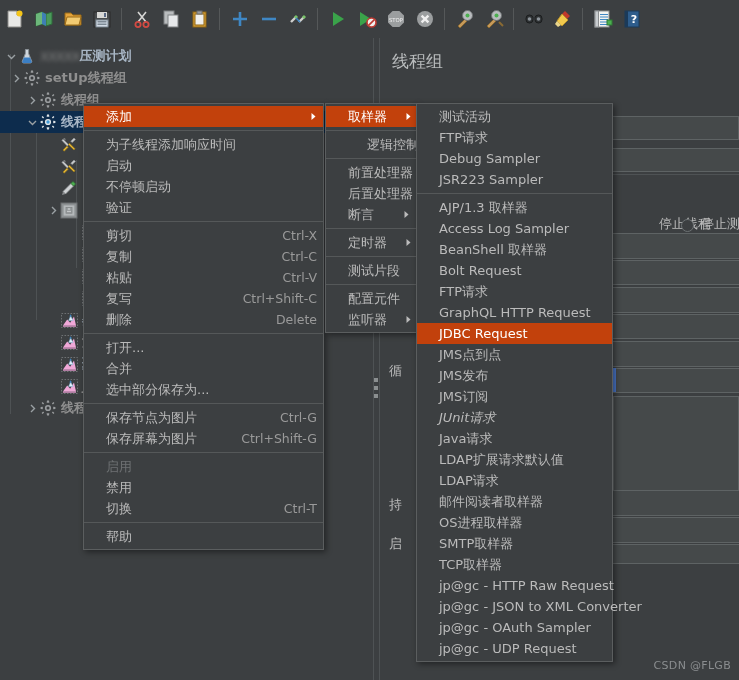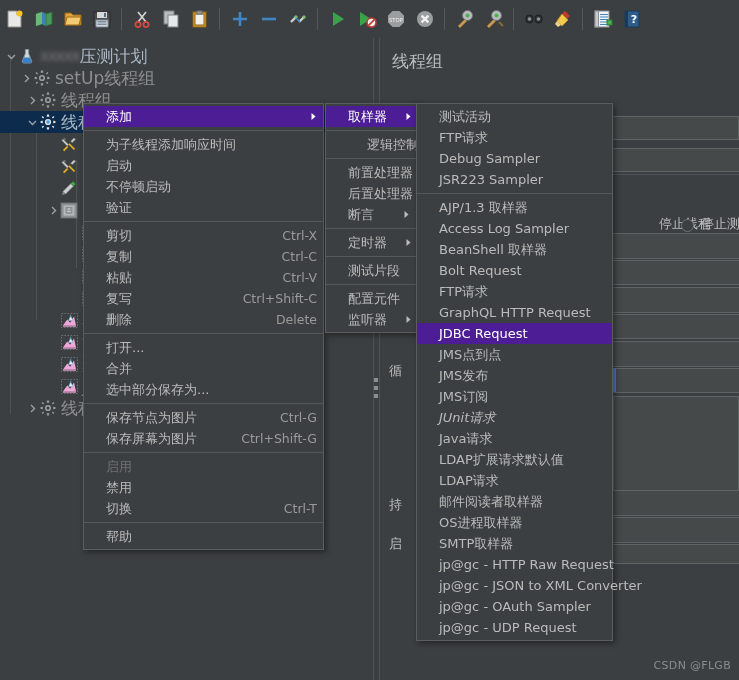--- a/index.html
+++ b/index.html
@@ -32,21 +32,21 @@
     background:#3c3f41;overflow:hidden;
   }
   .tree-row{
     position:relative;height:22px;display:flex;align-items:center;
     white-space:nowrap;
   }
   .tree-row.sel{background:#0d2c4d;}
   .tw{ width:14px;height:22px;display:flex;align-items:center;justify-content:center;}
   .tw svg{display:block;}
   .tnode-ico{width:18px;height:18px;margin-right:4px;flex:0 0 auto;display:flex;align-items:center;justify-content:center;}
-  .tlabel{color:#a9b7c6;font-size:17px;line-height:22px;}
+  .tlabel{color:#a9b7c6;font-size:13px;line-height:22px;font-weight:bold;}
   .tlabel.dim{color:#8f8f8f;}
   .blur{
     display:inline-block;color:#8b8b8b;
     filter:blur(2.2px);opacity:.85;letter-spacing:-1px;
   }
   .vline{position:absolute;width:1px;background:#4e5254;}
 
   
   .right-panel{
     position:absolute;left:381px;top:38px;width:358px;height:642px;
@@ -86,21 +86,21 @@
   .menu{
     position:absolute;background:#3c3f41;border:1px solid #5b5e5f;
     box-shadow:2px 2px 6px rgba(0,0,0,.45);
     padding:2px 0;box-sizing:border-box;z-index:50;
   }
   .mi{
     position:relative;height:21px;display:flex;align-items:center;
     padding:0 6px 0 22px;white-space:nowrap;cursor:default;
     color:#bbbbbb;font-size:13px;
   }
-  .mi.hl{background:#4c1d95;color:#ffffff;}
+  .mi.hl{background:#c2410c;color:#ffffff;}
   .mi.disabled{color:#6e7173;}
   .mi .lbl{flex:0 0 auto;}
   .mi .acc{margin-left:auto;padding-left:30px;color:#9a9a9a;font-size:12.5px;}
   .mi .arrow{margin-left:auto;padding-left:18px;display:flex;align-items:center;}
   .msep{height:1px;background:#555859;margin:3px 0;}
 
   .watermark{
     position:absolute;right:8px;bottom:8px;color:#8a8d8f;font-size:11px;
     letter-spacing:.3px;
   }
@@ -286,21 +286,21 @@
           </span>
           <span class="tnode-ico">
             <svg width="16" height="16" viewBox="0 0 16 16">
               <path d="M6.4 1.5h3.2v4l3 7.5a1.4 1.4 0 0 1-1.3 2H4.7a1.4 1.4 0 0 1-1.3-2l3-7.5z" fill="#cfd6dc" stroke="#8b9298"></path>
               <path d="M5 9.5h6l1.6 4a1.2 1.2 0 0 1-1.1 1.6H4.5A1.2 1.2 0 0 1 3.4 13.5z" fill="#3b7fc4"></path>
             </svg>
           </span>
           <span class="blur">XXXXX</span>
           <span class="tlabel">压测计划</span>
         </div>
-        <div class="tree-row" style="position: absolute; left: 0px; right: 0px; top: 29px; padding-left: 19px;">
+        <div class="tree-row" style="position: absolute; left: 0px; right: 0px; top: 29px; padding-left: 9px;">
           <span class="tw">
             <svg width="9" height="9" viewBox="0 0 9 9">
               <path d="M3 1l3.5 3.5L3 8" fill="none" stroke="#9aa0a3" stroke-width="1.4"></path>
             </svg>
           </span>
           <span class="tnode-ico">
             <svg width="16" height="16" viewBox="0 0 16 16">
               <g fill="#9a9d9f">
                 <circle cx="8" cy="8" r="3.1"></circle>
                 <path d="M7 0.6h2l.35 2.2-2.7 0zM7 15.4h2l.35-2.2-2.7 0zM0.6 7v2l2.2.35 0-2.7zM15.4 7v2l-2.2.35 0-2.7zM2.6 2.1l1.5 1.5-1 1-1.5-1.5zM13.4 2.1l-1.5 1.5 1 1 1.5-1.5zM2.6 13.9l1.5-1.5-1-1-1.5 1.5zM13.4 13.9l-1.5-1.5 1-1 1.5 1.5z"></path>
@@ -782,20 +782,23 @@
       <div class="mi" style="height: 21px;">
         <span class="lbl">邮件阅读者取样器</span>
       </div>
       <div class="mi" style="height: 21px;">
         <span class="lbl">OS进程取样器</span>
       </div>
       <div class="mi" style="height: 21px;">
         <span class="lbl">SMTP取样器</span>
       </div>
       <div class="mi" style="height: 21px;">
+        <span class="lbl">TCP取样器</span>
+      </div>
+      <div class="mi" style="height: 21px;">
         <span class="lbl">jp@gc - HTTP Raw Request</span>
       </div>
       <div class="mi" style="height: 21px;">
         <span class="lbl">jp@gc - JSON to XML Converter</span>
       </div>
       <div class="mi" style="height: 21px;">
         <span class="lbl">jp@gc - OAuth Sampler</span>
       </div>
       <div class="mi" style="height: 21px;">
         <span class="lbl">jp@gc - UDP Request</span>

